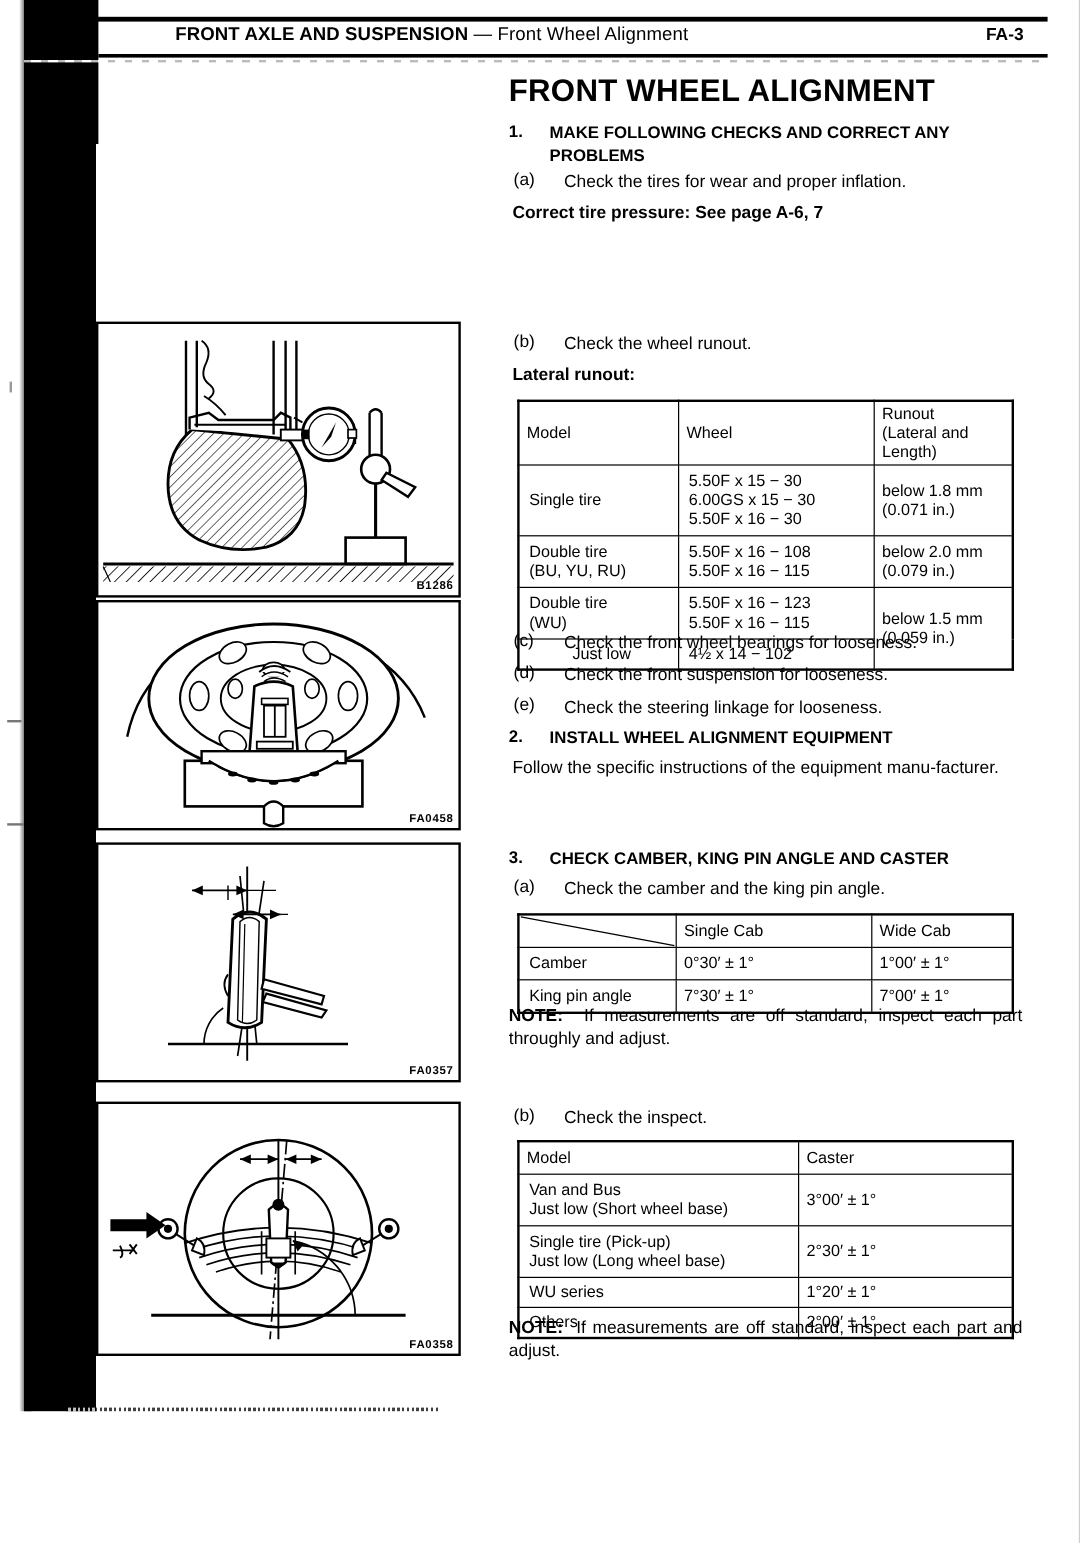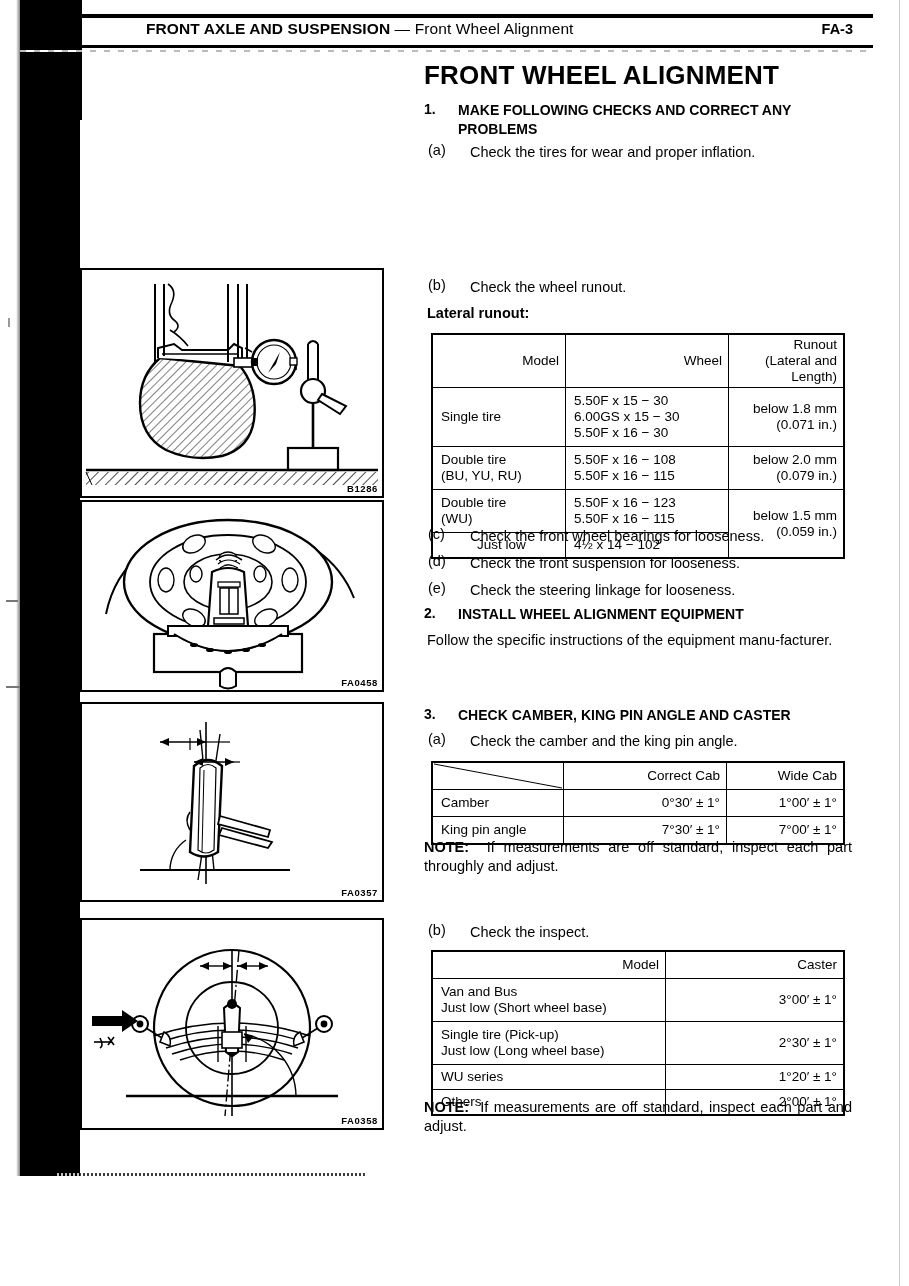--- a/index.html
+++ b/index.html
@@ -76,21 +76,21 @@
     text-align:justify;
   }
   .note b{font-weight:bold;margin-top:36px;}
 
   
   table.tbl{
     position:absolute;border-collapse:collapse;background:#fff;
     font-size:13.5px;
   }
   table.tbl td,table.tbl th{
-    border:1px solid #000;padding:2px 6px;text-align:right;font-weight:normal;
+    border:1px solid #000;padding:2px 6px;text-align:left;font-weight:normal;
     line-height:16px;
   }
   table.tbl .lft{text-align:left;padding-left:8px;}
   #tbl-runout{left:431px;top:333px;width:414px;}
   #tbl-runout td{height:15px;}
   #tbl-camber{left:431px;top:761px;width:414px;}
   #tbl-caster{left:431px;top:950px;width:414px;}
   .outer{border:2px solid #000 !important;}
   .corner-diag{position:relative;padding:0 !important;height:26px;}
   .corner-diag svg{display:block;width:100%;height:100%;}
@@ -129,20 +129,21 @@
   <div id="header-rule-bottom"></div>
   <div id="header-rule-ghost"></div>
 
   <div id="doc-title">FRONT WHEEL ALIGNMENT</div>
 
   <div class="step-num" style="left:424px;top:101px;">1.</div>
   <div class="step-head" style="top:101px;width:390px;">MAKE FOLLOWING CHECKS AND CORRECT ANY PROBLEMS</div>
 
   <div class="sub-lbl" style="left:428px;top:142px;">(a)</div>
   <div class="sub" style="left:470px;top:142px;width:390px;">Check the tires for wear and proper inflation.</div>
+  <div class="sub bold" style="left:427px;top:168px;width:420px;">Correct tire pressure:   See page A-6, 7</div>
 
   <div class="sub-lbl" style="left:428px;top:277px;">(b)</div>
   <div class="sub" style="left:470px;top:277px;width:390px;">Check the wheel runout.</div>
   <div class="sub bold" style="left:427px;top:303px;">Lateral runout:</div>
 
   <table class="tbl outer" id="tbl-runout">
     <tbody>
         <tr>
       <td style="width:120px;height:30px;">Model</td>
       <td style="width:150px;">Wheel</td>
@@ -215,21 +216,21 @@
   <div class="sub" style="left:470px;top:731px;">Check the camber and the king pin angle.</div>
 
   <table class="tbl outer" id="tbl-camber">
     <tbody>
         <tr>
       <td class="corner-diag" style="width:130px;">
         <svg viewBox="0 0 130 26" preserveAspectRatio="none" aria-hidden="true">
           <line x1="1" y1="1" x2="129" y2="25" stroke="#000" stroke-width="1"></line>
         </svg>
       </td>
-      <td style="width:150px;">Correct Cab</td>
+      <td style="width:150px;">Single Cab</td>
       <td>Wide Cab</td>
     </tr>
     <tr>
       <td class="lft" style="height:22px;">Camber</td>
       <td>0°30′ ± 1°</td>
       <td>1°00′ ± 1°</td>
     </tr>
     <tr>
       <td class="lft" style="height:22px;">King pin angle</td>
       <td>7°30′ ± 1°</td>

